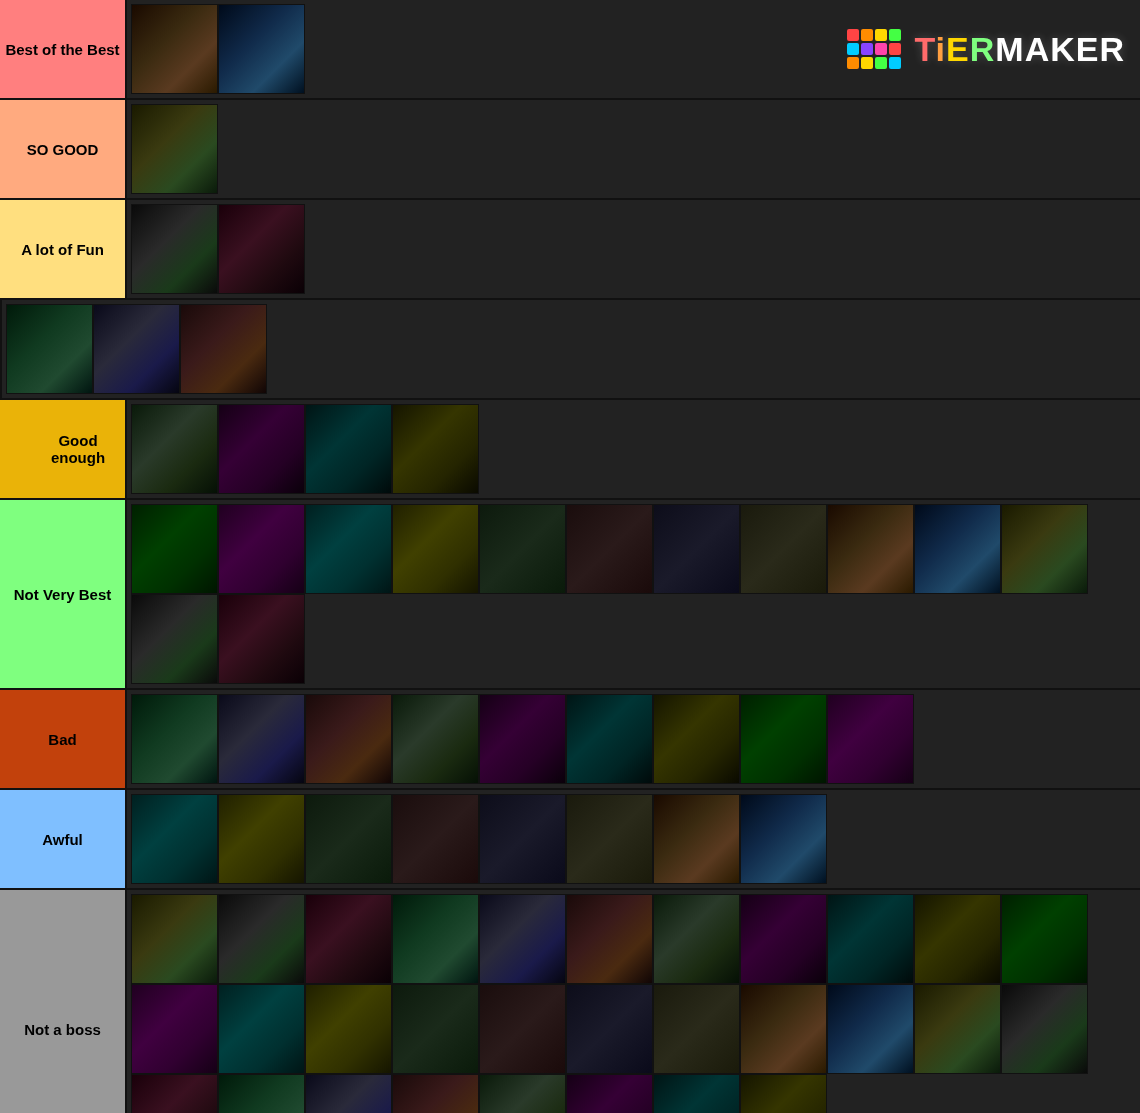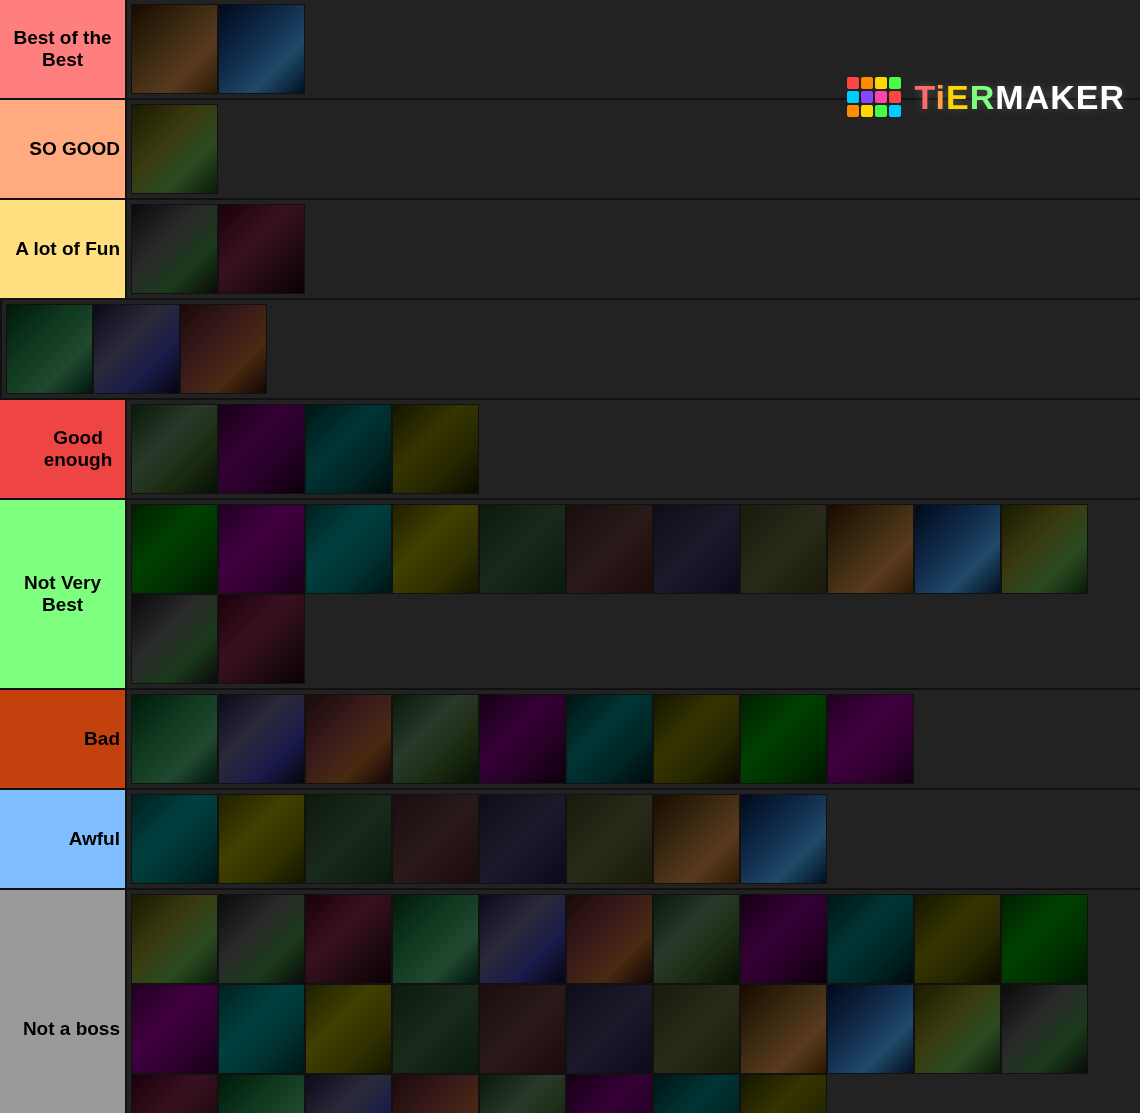--- a/index.html
+++ b/index.html
@@ -14,24 +14,24 @@
       flex-direction: row;
       min-height: 95px;
       border-bottom: 2px solid #111;
     }
 
     .tier-label {
       width: 125px;
       min-width: 125px;
       display: flex;
       align-items: center;
-      justify-content: flex-end;
+      justify-content: center;
       text-align: center;
       font-weight: bold;
-      font-size: 19px;
+      font-size: 15px;
       color: #000;
       padding: 5px;
       flex-shrink: 0;
     }
 
     .tier-content {
       display: flex;
       flex-wrap: wrap;
       flex: 1;
       background: #222;
@@ -45,21 +45,21 @@
       overflow: hidden;
       border: 1px solid #111;
       flex-shrink: 0;
     }
 
     
     .tier-best { background-color: #ff7f7f; }
     .tier-so-good { background-color: #ffaa7f; }
     .tier-lot-fun { background-color: #ffdf7f; }
     .tier-pretty-good { background-color: #ffff7f; }
-    .tier-good-enough { background-color: #ef4444; padding-left: 36px; }
+    .tier-good-enough { background-color: #eab308; padding-left: 36px; }
     .tier-not-very-good { background-color: #7fff7f; }
     .tier-bad { background-color: #c2410c; }
     .tier-awful { background-color: #7fbfff; }
     .tier-not-boss { background-color: #999999; }
 
     
     .card-sim {
       width: 100%;
       height: 100%;
     }
@@ -97,21 +97,21 @@
     <div class="tier-content" style="align-items:center; padding: 4px;">
 
       <div class="tier-card">
         <div class="card-sim c1"></div>
       </div>
       <div class="tier-card">
         <div class="card-sim c2"></div>
       </div>
     </div>
 
-  <div style="position: absolute; right: 15px; top: 50%; display: flex; align-items: center; gap: 13px; transform: translateY(-50%); margin-top: 48px;">
+  <div style="position: absolute; right: 15px; top: 50%; display: flex; align-items: center; gap: 13px; transform: translateY(-50%);">
 
       <div style="display:grid; grid-template-columns:repeat(4,12px); grid-template-rows:repeat(3,12px); gap:2px;">
         <div style="background:#ff4444;border-radius:2px;"></div>
         <div style="background:#ff8c00;border-radius:2px;"></div>
         <div style="background:#ffd700;border-radius:2px;"></div>
         <div style="background:#44ff44;border-radius:2px;"></div>
         <div style="background:#00ccff;border-radius:2px;"></div>
         <div style="background:#8844ff;border-radius:2px;"></div>
         <div style="background:#ff44aa;border-radius:2px;"></div>
         <div style="background:#ff4444;border-radius:2px;"></div>

